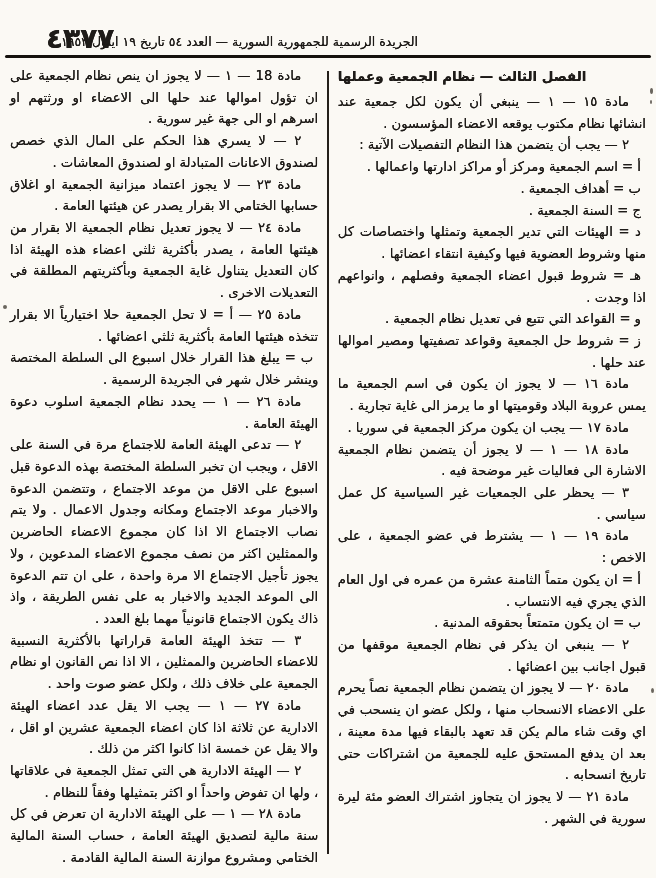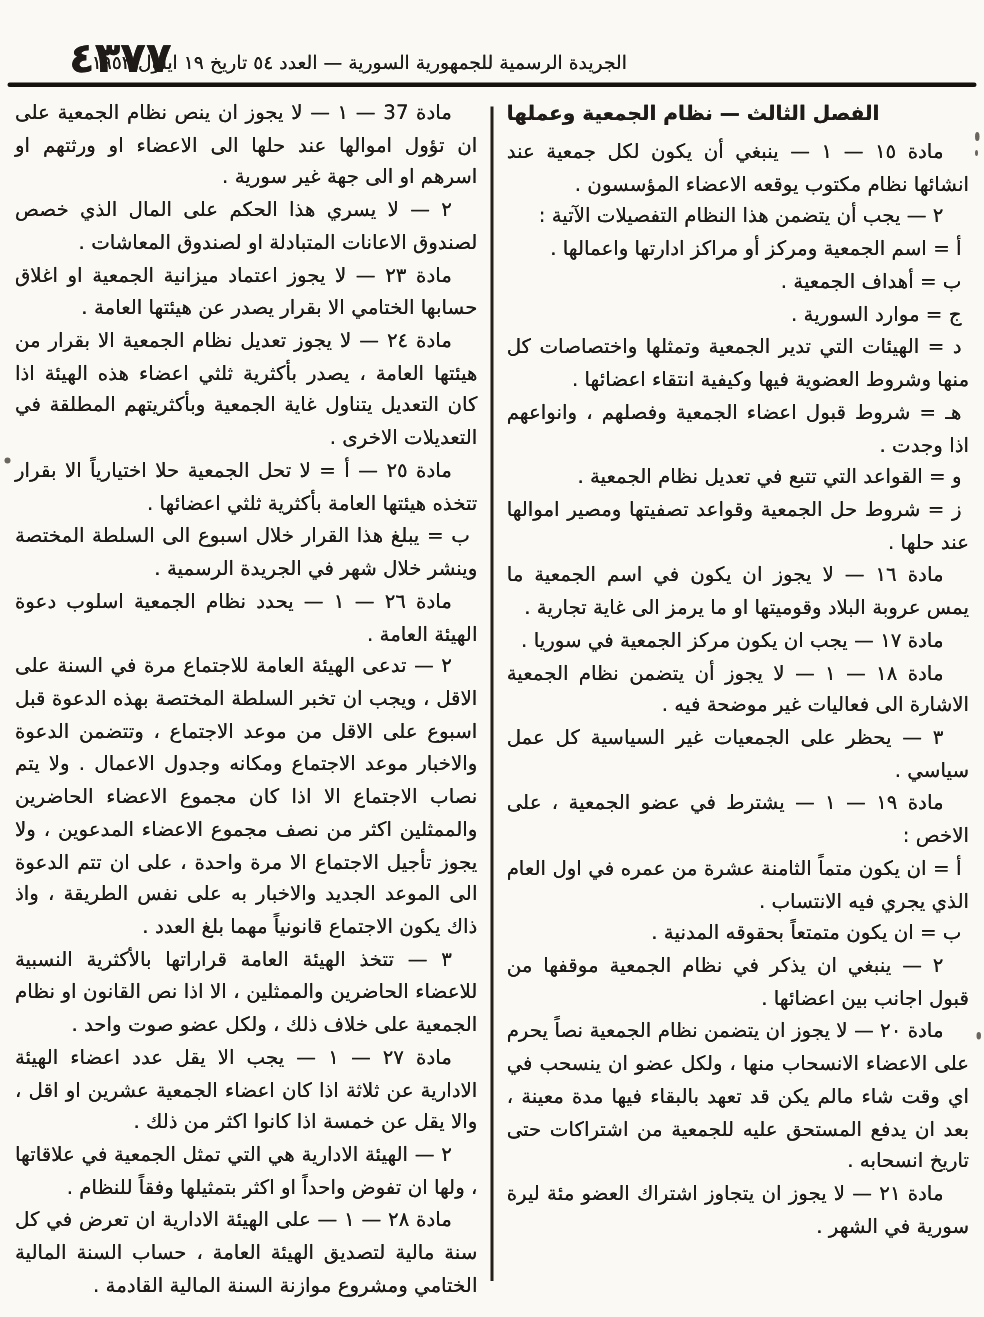--- a/index.html
+++ b/index.html
@@ -72,41 +72,41 @@
   </div>
 
   <div class="content">
 
     <div class="col">
       <div class="chapter-heading">الفصل الثالث — نظام الجمعية وعملها</div>
       <p class="para p-article">مادة ١٥ — ١ — ينبغي أن يكون لكل جمعية عند انشائها نظام مكتوب يوقعه الاعضاء المؤسسون .</p>
       <p class="para p-article">٢ — يجب أن يتضمن هذا النظام التفصيلات الآتية :</p>
       <p class="para p-item">أ = اسم الجمعية ومركز أو مراكز ادارتها واعمالها .</p>
       <p class="para p-item">ب = أهداف الجمعية .</p>
-      <p class="para p-item">ج = موارد السورية .</p>
+      <p class="para p-item">ج = السنة الجمعية .</p>
       <p class="para p-item">د = الهيئات التي تدير الجمعية وتمثلها واختصاصات كل منها وشروط العضوية فيها وكيفية انتقاء اعضائها .</p>
       <p class="para p-item">هـ = شروط قبول اعضاء الجمعية وفصلهم ، وانواعهم اذا وجدت .</p>
       <p class="para p-item">و = القواعد التي تتبع في تعديل نظام الجمعية .</p>
       <p class="para p-item">ز = شروط حل الجمعية وقواعد تصفيتها ومصير اموالها عند حلها .</p>
       <p class="para p-article">مادة ١٦ — لا يجوز ان يكون في اسم الجمعية ما يمس عروبة البلاد وقوميتها او ما يرمز الى غاية تجارية .</p>
       <p class="para p-article">مادة ١٧ — يجب ان يكون مركز الجمعية في سوريا .</p>
       <p class="para p-article">مادة ١٨ — ١ — لا يجوز أن يتضمن نظام الجمعية الاشارة الى فعاليات غير موضحة فيه .</p>
       <p class="para p-article">٣ — يحظر على الجمعيات غير السياسية كل عمل سياسي .</p>
       <p class="para p-article">مادة ١٩ — ١ — يشترط في عضو الجمعية ، على الاخص :</p>
       <p class="para p-item">أ = ان يكون متماً الثامنة عشرة من عمره في اول العام الذي يجري فيه الانتساب .</p>
       <p class="para p-item">ب = ان يكون متمتعاً بحقوقه المدنية .</p>
       <p class="para p-article">٢ — ينبغي ان يذكر في نظام الجمعية موقفها من قبول اجانب بين اعضائها .</p>
       <p class="para p-article">مادة ٢٠ — لا يجوز ان يتضمن نظام الجمعية نصاً يحرم على الاعضاء الانسحاب منها ، ولكل عضو ان ينسحب في اي وقت شاء مالم يكن قد تعهد بالبقاء فيها مدة معينة ، بعد ان يدفع المستحق عليه للجمعية من اشتراكات حتى تاريخ انسحابه .</p>
       <p class="para p-article">مادة ٢١ — لا يجوز ان يتجاوز اشتراك العضو مئة ليرة سورية في الشهر .</p>
     </div>
 
     <div class="divider"></div>
 
     <div class="col">
-      <p class="para p-article">مادة 37 — ١ — لا يجوز ان ينص نظام الجمعية على ان تؤول اموالها عند حلها الى الاعضاء او ورثتهم او اسرهم او الى جهة غير سورية .</p>
+      <p class="para p-article">مادة 18 — ١ — لا يجوز ان ينص نظام الجمعية على ان تؤول اموالها عند حلها الى الاعضاء او ورثتهم او اسرهم او الى جهة غير سورية .</p>
       <p class="para p-article">٢ — لا يسري هذا الحكم على المال الذي خصص لصندوق الاعانات المتبادلة او لصندوق المعاشات .</p>
       <p class="para p-article">مادة ٢٣ — لا يجوز اعتماد ميزانية الجمعية او اغلاق حسابها الختامي الا بقرار يصدر عن هيئتها العامة .</p>
       <p class="para p-article">مادة ٢٤ — لا يجوز تعديل نظام الجمعية الا بقرار من هيئتها العامة ، يصدر بأكثرية ثلثي اعضاء هذه الهيئة اذا كان التعديل يتناول غاية الجمعية وبأكثريتهم المطلقة في التعديلات الاخرى .</p>
       <p class="para p-article">مادة ٢٥ — أ = لا تحل الجمعية حلا اختيارياً الا بقرار تتخذه هيئتها العامة بأكثرية ثلثي اعضائها .</p>
       <p class="para p-item">ب = يبلغ هذا القرار خلال اسبوع الى السلطة المختصة وينشر خلال شهر في الجريدة الرسمية .</p>
       <p class="para p-article">مادة ٢٦ — ١ — يحدد نظام الجمعية اسلوب دعوة الهيئة العامة .</p>
       <p class="para p-article">٢ — تدعى الهيئة العامة للاجتماع مرة في السنة على الاقل ، ويجب ان تخبر السلطة المختصة بهذه الدعوة قبل اسبوع على الاقل من موعد الاجتماع ، وتتضمن الدعوة والاخبار موعد الاجتماع ومكانه وجدول الاعمال . ولا يتم نصاب الاجتماع الا اذا كان مجموع الاعضاء الحاضرين والممثلين اكثر من نصف مجموع الاعضاء المدعوين ، ولا يجوز تأجيل الاجتماع الا مرة واحدة ، على ان تتم الدعوة الى الموعد الجديد والاخبار به على نفس الطريقة ، واذ ذاك يكون الاجتماع قانونياً مهما بلغ العدد .</p>
       <p class="para p-article">٣ — تتخذ الهيئة العامة قراراتها بالأكثرية النسبية للاعضاء الحاضرين والممثلين ، الا اذا نص القانون او نظام الجمعية على خلاف ذلك ، ولكل عضو صوت واحد .</p>
       <p class="para p-article">مادة ٢٧ — ١ — يجب الا يقل عدد اعضاء الهيئة الادارية عن ثلاثة اذا كان اعضاء الجمعية عشرين او اقل ، والا يقل عن خمسة اذا كانوا اكثر من ذلك .</p>
       <p class="para p-article">٢ — الهيئة الادارية هي التي تمثل الجمعية في علاقاتها ، ولها ان تفوض واحداً او اكثر بتمثيلها وفقاً للنظام .</p>

